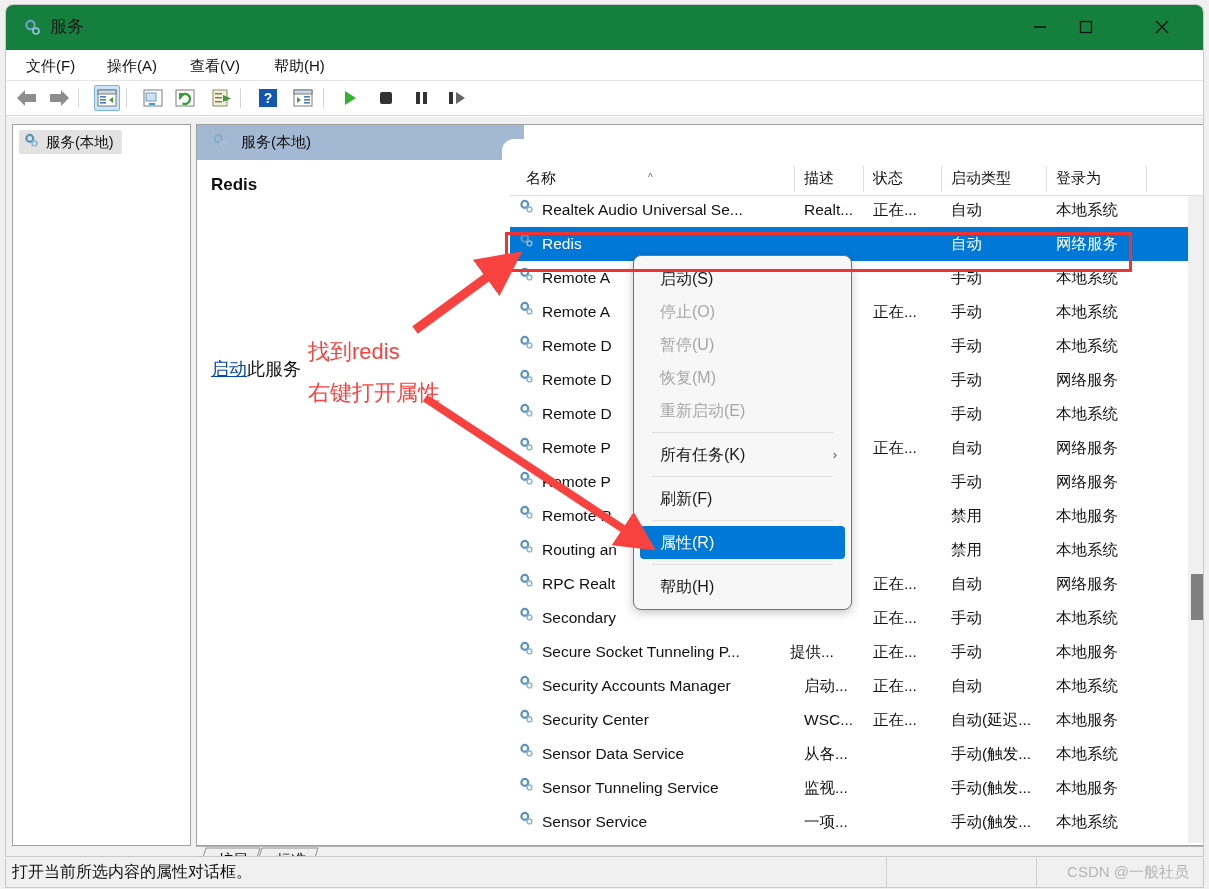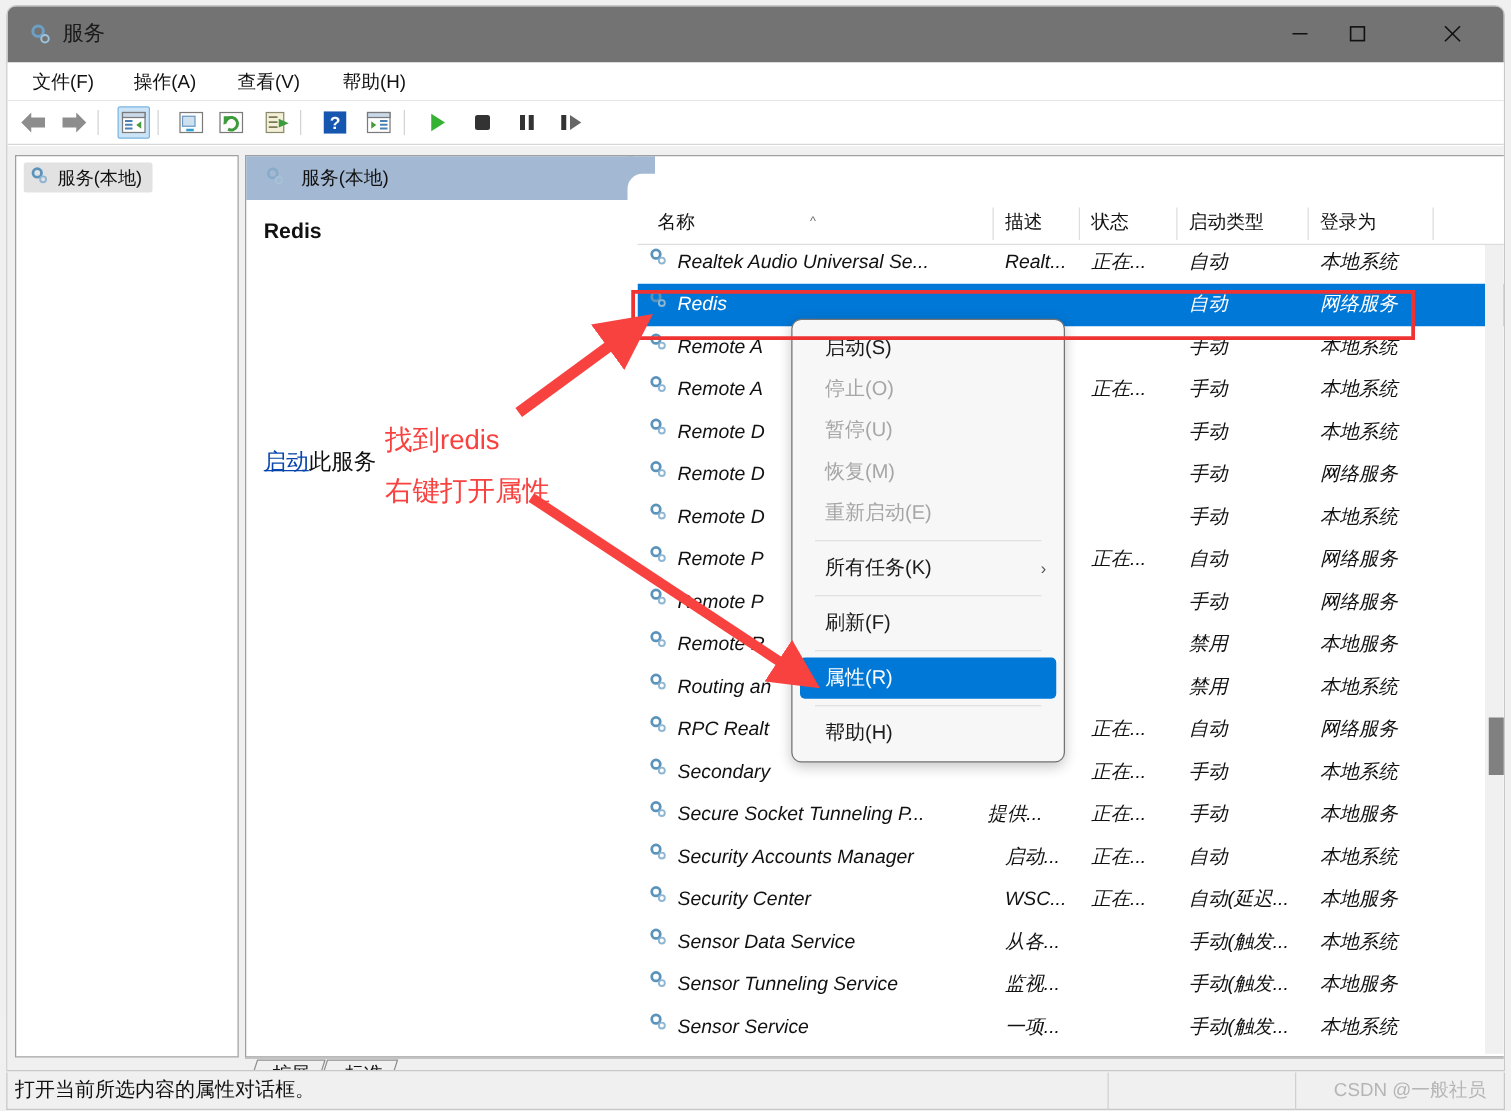--- a/index.html
+++ b/index.html
@@ -13,21 +13,21 @@
 
   
   .win{
     position:absolute; left:5px; top:4px; width:1199px; height:853px;
     background:#fff;
     border:1px solid #c8c8c8;
     border-radius:8px 8px 0 0;
     overflow:hidden;
   }
   .titlebar{
-    position:relative;height:45px;background:#737373;
+    position:relative;height:45px;background:#15803d;
   }
   .title-ico{
     position:absolute;left:16px;top:12px;width:20px;height:20px;
   }
   .title-text{
     position:absolute;left:44px;top:11px;font-size:17px;color:#1a1a1a;line-height:22px;
   }
   .wbtn{
     position:absolute;top:0;width:46px;height:44px;
     display:flex;align-items:center;justify-content:center;
@@ -111,21 +111,21 @@
     border-bottom:1px solid #ddd;
   }
   .lhead .col{
     position:absolute;top:0;height:36px;line-height:36px;font-size:15px;color:#111;
     padding-left:10px;
   }
   .lhead .div{position:absolute;top:6px;width:1px;height:26px;background:#dedede;}
   .sortarrow{position:absolute;top:12px;font-size:10px;color:#666;}
 
   .rows{position:absolute;left:0;top:36px;right:0;bottom:0;overflow:hidden;}
-  .row{position:absolute;left:0;right:0;height:34px;font-style:italic;}
+  .row{position:absolute;left:0;right:0;height:34px;}
   .row .nm{
     position:absolute;left:8px;top:0;height:34px;line-height:34px;
     font-size:15.5px;color:#111;white-space:nowrap;display:flex;align-items:center;
   }
   .row .nm .gico{margin-right:7px;}
   .row .c{position:absolute;top:0;height:34px;line-height:34px;font-size:15.5px;color:#111;white-space:nowrap;}
   .row.sel{background:#0078d7;}
   .row.sel .nm,.row.sel .c{color:#fff;}
 
   

